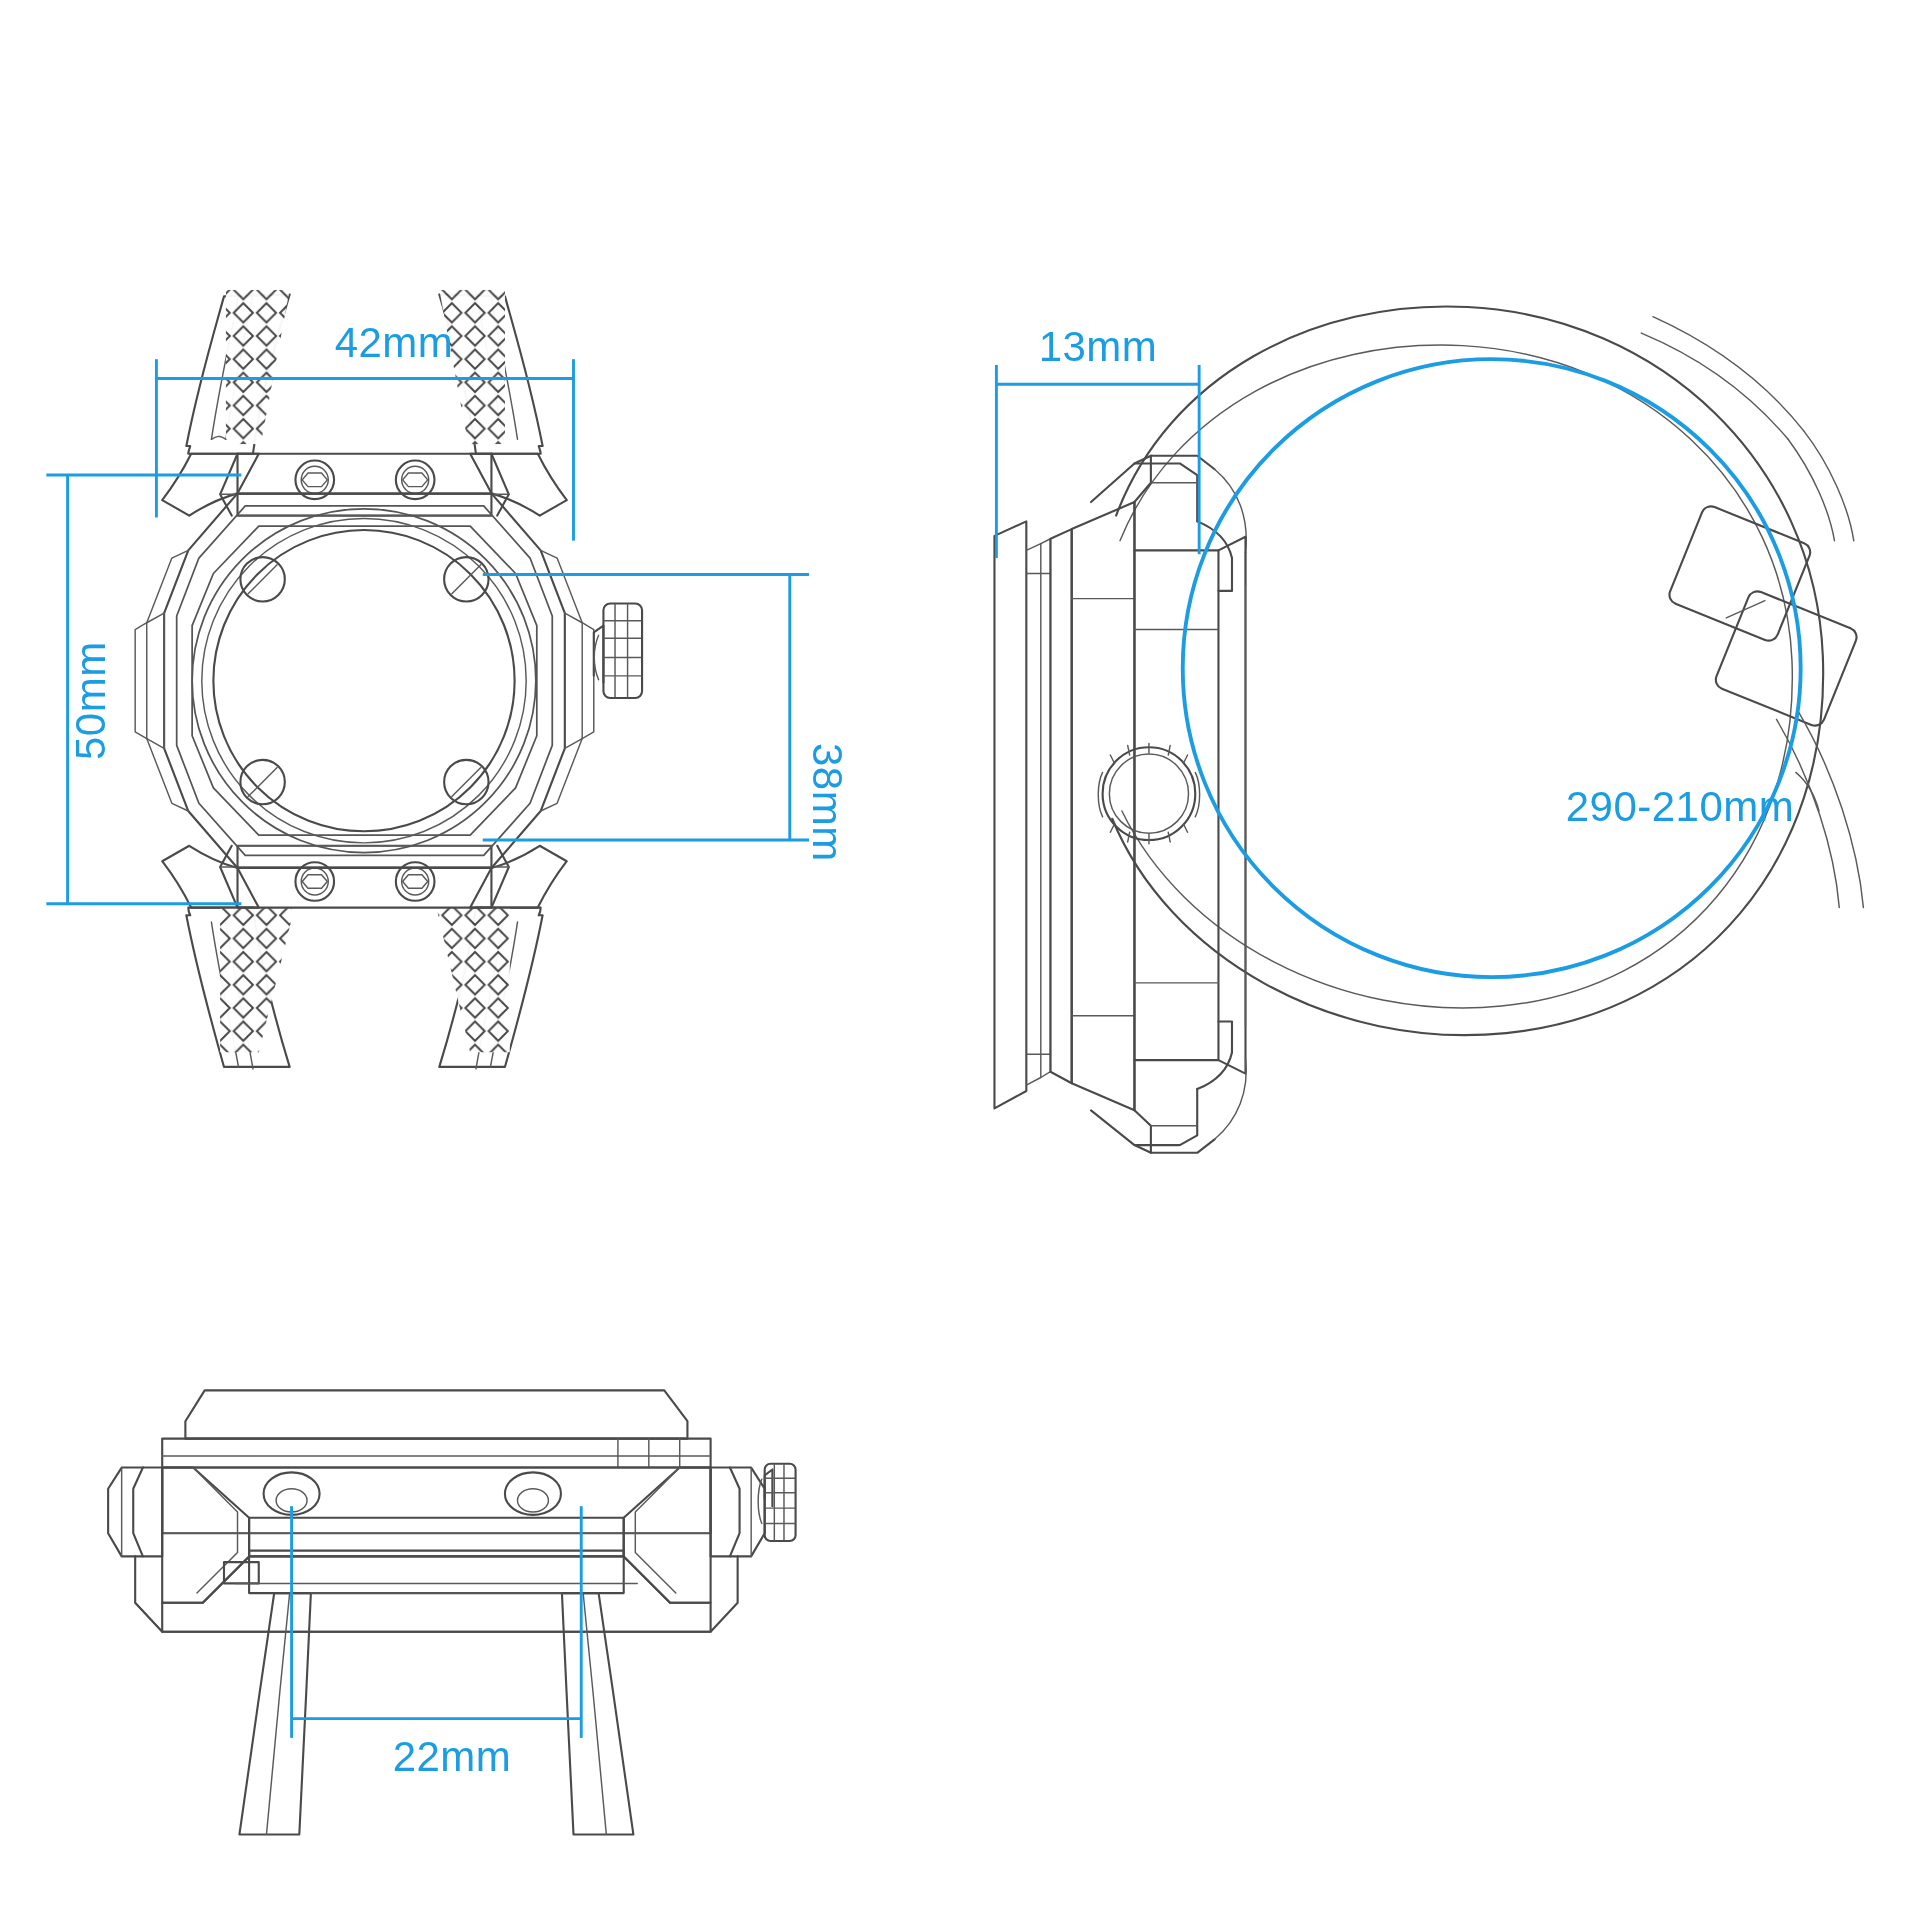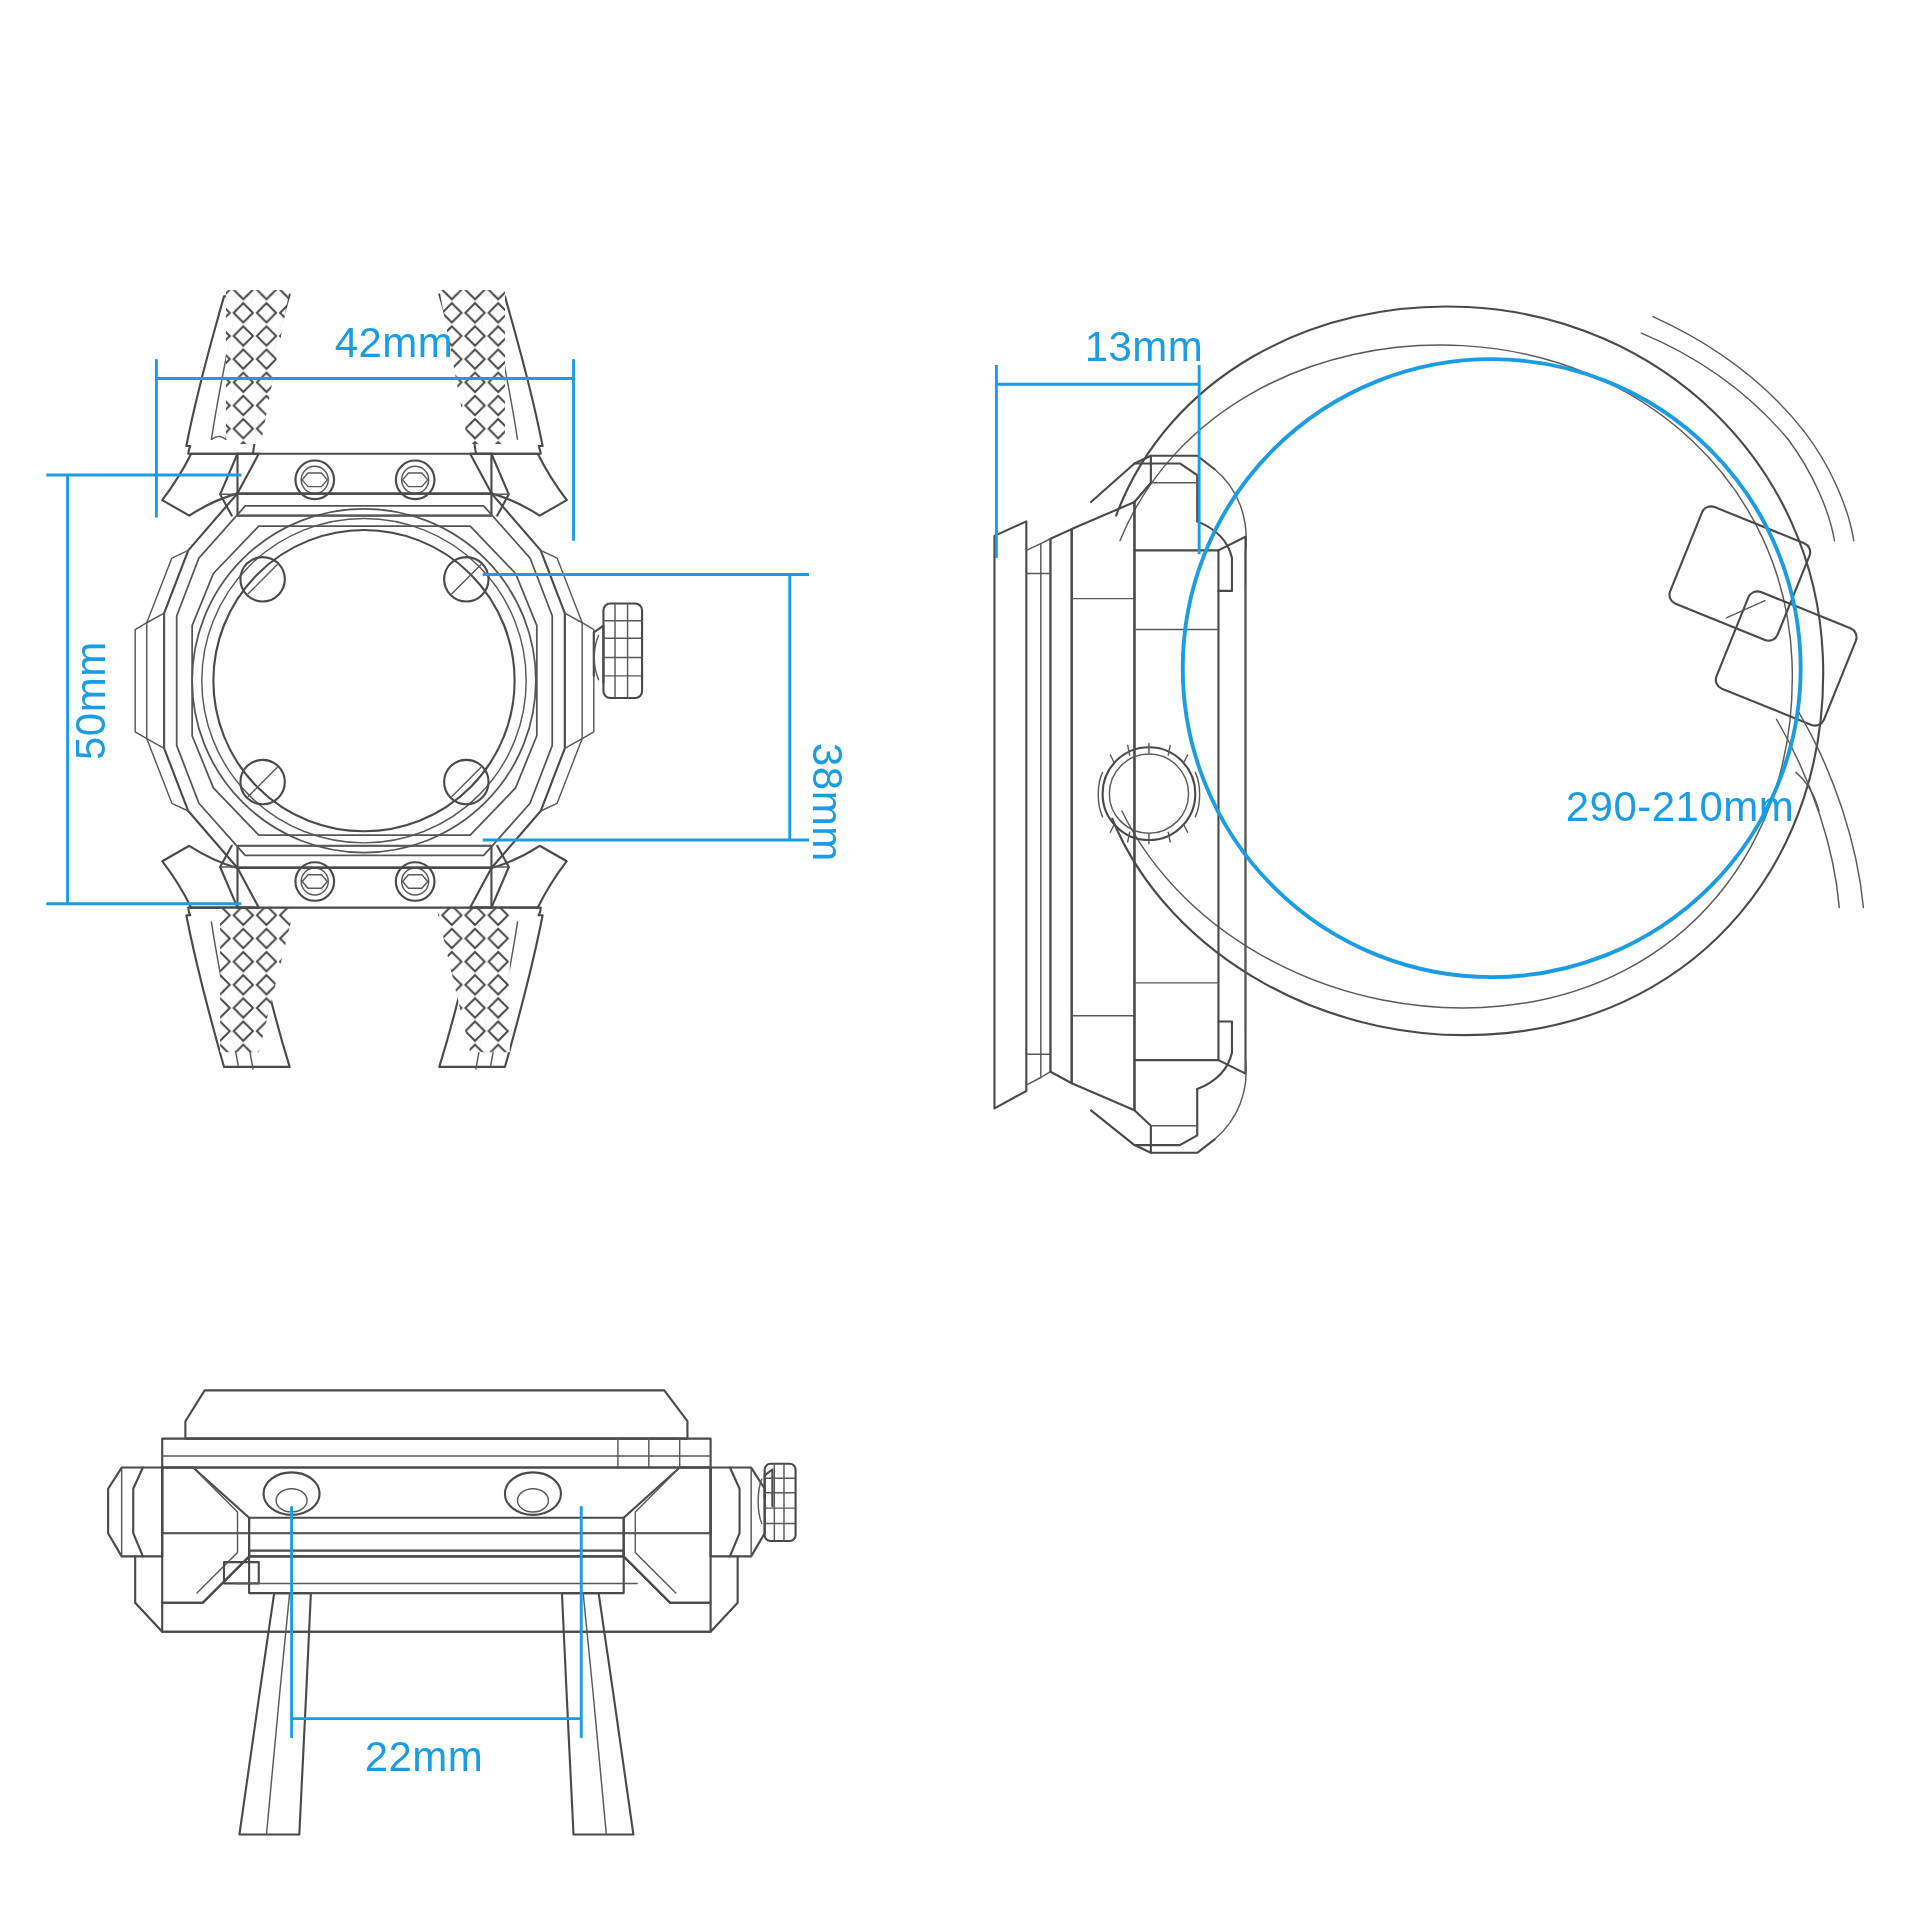--- a/index.html
+++ b/index.html
@@ -410,20 +410,20 @@
   </g>
 
 </svg>
 
 <div class="dim-label" style="left:394px; top:322px; transform:translateX(-50%);">42mm</div>
 
 <div class="dim-label rot-ccw" style="left:70px; top:760px;">50mm</div>
 
 <div class="dim-label rot-cw" style="left:848px; top:743px;">38mm</div>
 
-<div class="dim-label" style="left:1144px; top:326px; transform:translateX(-50%);">13mm</div>
+<div class="dim-label" style="left:1098px; top:326px; transform:translateX(-50%);">13mm</div>
 
 <div class="dim-label" style="left:1680px; top:807px; transform:translate(-50%,-50%);">290-210mm</div>
 
-<div class="dim-label" style="left:424px; top:1736px; transform:translateX(-50%);">22mm</div>
+<div class="dim-label" style="left:452px; top:1736px; transform:translateX(-50%);">22mm</div>
 
 </div>
 
 
 </body></html>

